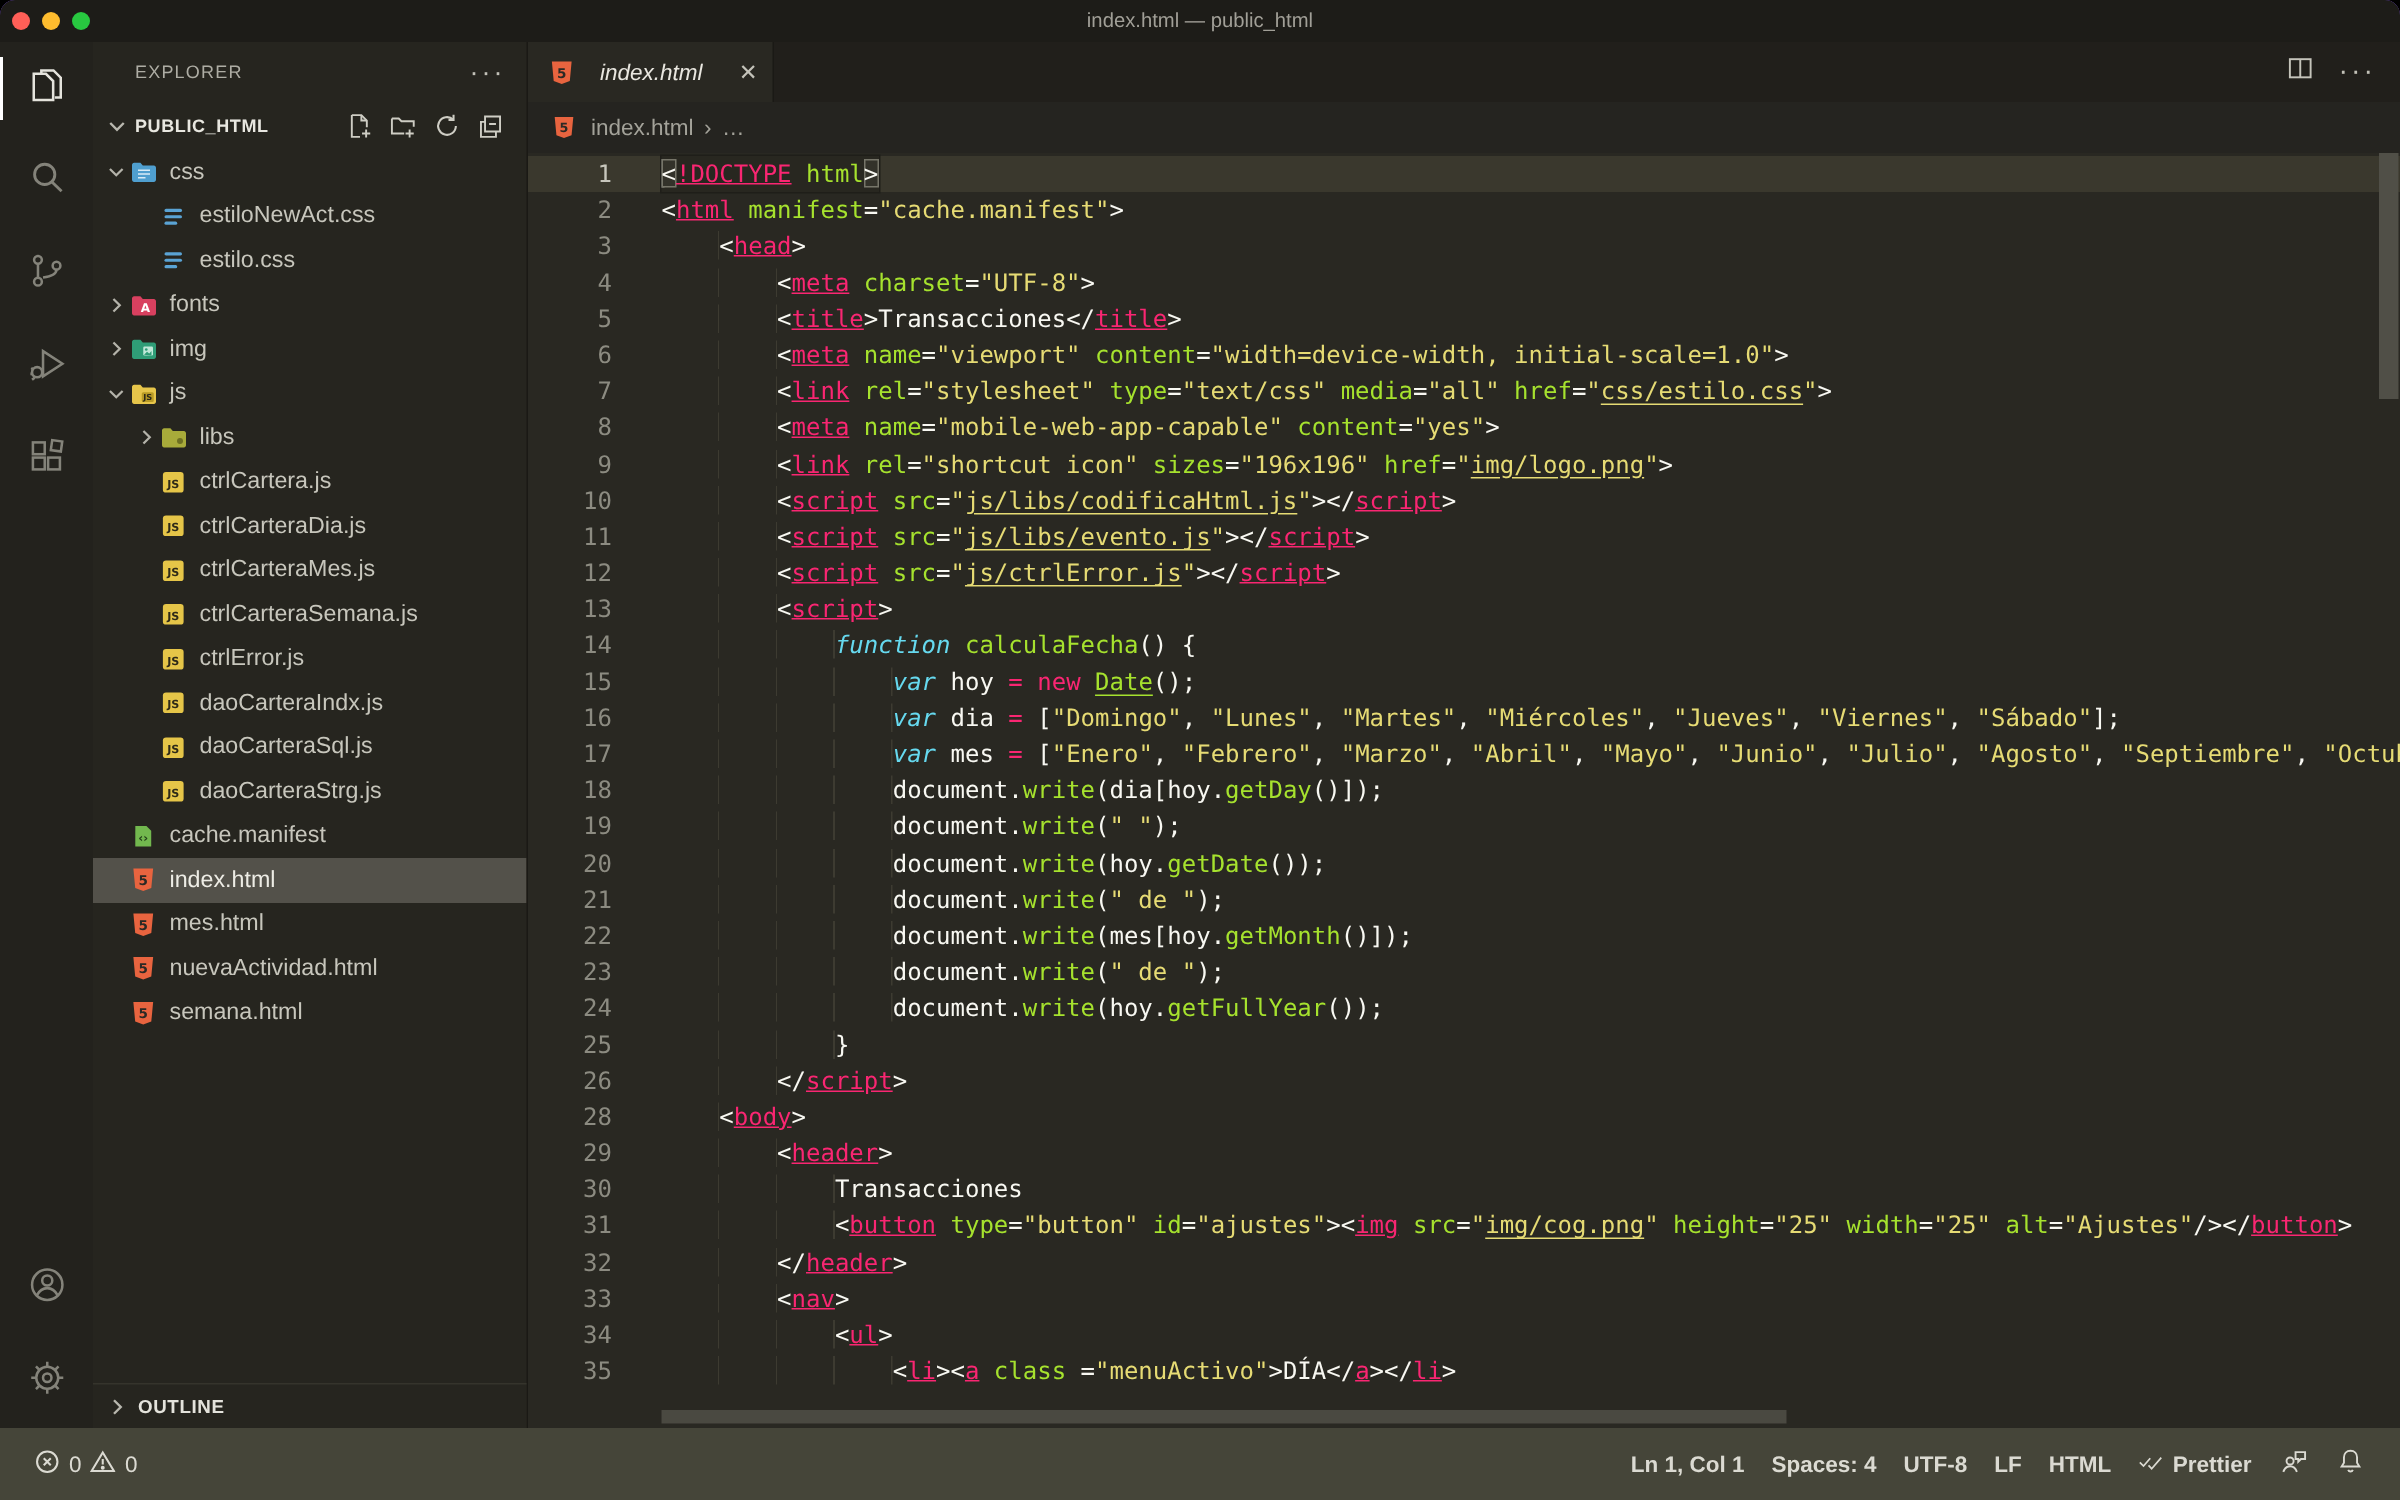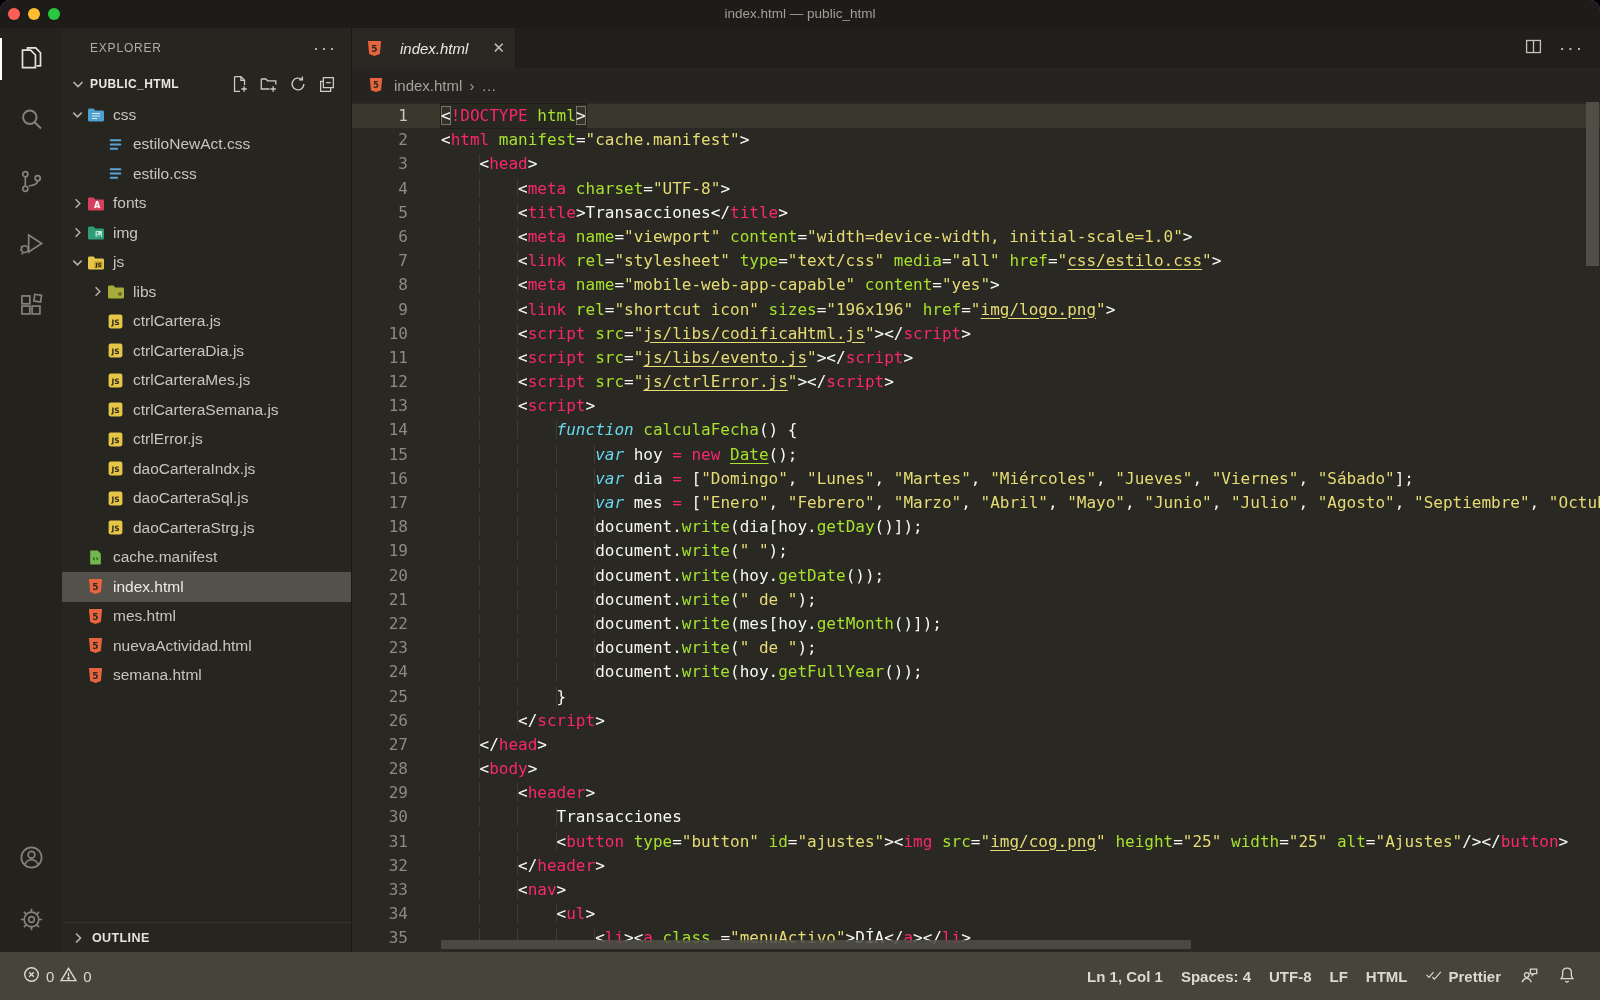--- a/index.html
+++ b/index.html
@@ -62,21 +62,21 @@
   .codearea { flex:1; position:relative; overflow:hidden; padding-top:2px; }
   .cline { height:24.2px; line-height:24.2px; display:flex; font-family:"DejaVu Sans Mono","Liberation Mono",monospace; font-size:16px; white-space:pre; }
   .cline.active { background:#3a382d; }
   .ln { width:56px; flex:none; text-align:right; color:#8c8b81; user-select:none; }
   .cline.active .ln { color:#c7c6bc; }
   .ctext { margin-left:33px; }
   .cinner { display:inline-block; }
   .cline.active .cinner { background:#282720; box-shadow:0 0 0 1px #1f1e19; }
   .tk-p { color:#f8f8f2; }
   .tk-w { color:#f8f8f2; }
-  .tk-t { color:#f92672; }
+  .tk-t { color:#f92672;text-decoration:underline; }
   .tk-a { color:#a6e22e; }
   .tk-s { color:#e6db74; }
   .tk-u { color:#e6db74; text-decoration:underline; text-underline-offset:3px; }
   .tk-k { color:#66d9ef; font-style:italic; }
   .tk-f { color:#a6e22e; }
   .tk-g { color:#a6e22e; text-decoration:underline; text-underline-offset:3px; }
   .tk-o { color:#f92672; }
   .tk-b { color:#f8f8f2; box-shadow:inset 0 0 0 1px #767569; background:#33322a; }
   .tk-i { background-image:repeating-linear-gradient(90deg, transparent 0, transparent calc(4ch - 1px), #3d3b31 calc(4ch - 1px), #3d3b31 4ch); }
   .cursor { display:inline-block; width:2px; height:19px; background:#eceae2; vertical-align:-4px; margin-right:-2px; }
@@ -486,21 +486,20 @@
             <div class="cline"><span class="ln">17</span><span class="ctext"><span class="cinner"><span class="tk-i">                </span><span class="tk-k">var</span><span class="tk-w"> mes </span><span class="tk-o">=</span><span class="tk-w"> </span><span class="tk-p">[</span><span class="tk-s">"Enero"</span><span class="tk-p">, </span><span class="tk-s">"Febrero"</span><span class="tk-p">, </span><span class="tk-s">"Marzo"</span><span class="tk-p">, </span><span class="tk-s">"Abril"</span><span class="tk-p">, </span><span class="tk-s">"Mayo"</span><span class="tk-p">, </span><span class="tk-s">"Junio"</span><span class="tk-p">, </span><span class="tk-s">"Julio"</span><span class="tk-p">, </span><span class="tk-s">"Agosto"</span><span class="tk-p">, </span><span class="tk-s">"Septiembre"</span><span class="tk-p">, </span><span class="tk-s">"Octubre"</span></span></span></div>
             <div class="cline"><span class="ln">18</span><span class="ctext"><span class="cinner"><span class="tk-i">                </span><span class="tk-w">document</span><span class="tk-p">.</span><span class="tk-f">write</span><span class="tk-p">(</span><span class="tk-w">dia</span><span class="tk-p">[</span><span class="tk-w">hoy</span><span class="tk-p">.</span><span class="tk-f">getDay</span><span class="tk-p">()]);</span></span></span></div>
             <div class="cline"><span class="ln">19</span><span class="ctext"><span class="cinner"><span class="tk-i">                </span><span class="tk-w">document</span><span class="tk-p">.</span><span class="tk-f">write</span><span class="tk-p">(</span><span class="tk-s">" "</span><span class="tk-p">);</span></span></span></div>
             <div class="cline"><span class="ln">20</span><span class="ctext"><span class="cinner"><span class="tk-i">                </span><span class="tk-w">document</span><span class="tk-p">.</span><span class="tk-f">write</span><span class="tk-p">(</span><span class="tk-w">hoy</span><span class="tk-p">.</span><span class="tk-f">getDate</span><span class="tk-p">());</span></span></span></div>
             <div class="cline"><span class="ln">21</span><span class="ctext"><span class="cinner"><span class="tk-i">                </span><span class="tk-w">document</span><span class="tk-p">.</span><span class="tk-f">write</span><span class="tk-p">(</span><span class="tk-s">" de "</span><span class="tk-p">);</span></span></span></div>
             <div class="cline"><span class="ln">22</span><span class="ctext"><span class="cinner"><span class="tk-i">                </span><span class="tk-w">document</span><span class="tk-p">.</span><span class="tk-f">write</span><span class="tk-p">(</span><span class="tk-w">mes</span><span class="tk-p">[</span><span class="tk-w">hoy</span><span class="tk-p">.</span><span class="tk-f">getMonth</span><span class="tk-p">()]);</span></span></span></div>
             <div class="cline"><span class="ln">23</span><span class="ctext"><span class="cinner"><span class="tk-i">                </span><span class="tk-w">document</span><span class="tk-p">.</span><span class="tk-f">write</span><span class="tk-p">(</span><span class="tk-s">" de "</span><span class="tk-p">);</span></span></span></div>
             <div class="cline"><span class="ln">24</span><span class="ctext"><span class="cinner"><span class="tk-i">                </span><span class="tk-w">document</span><span class="tk-p">.</span><span class="tk-f">write</span><span class="tk-p">(</span><span class="tk-w">hoy</span><span class="tk-p">.</span><span class="tk-f">getFullYear</span><span class="tk-p">());</span></span></span></div>
             <div class="cline"><span class="ln">25</span><span class="ctext"><span class="cinner"><span class="tk-i">            </span><span class="tk-p">}</span></span></span></div>
             <div class="cline"><span class="ln">26</span><span class="ctext"><span class="cinner"><span class="tk-i">        </span><span class="tk-p">&lt;/</span><span class="tk-t">script</span><span class="tk-p">&gt;</span></span></span></div>
-            <div class="cline"><span class="ln">27</span><span class="ctext"><span class="cinner"><span class="tk-i">    </span><span class="tk-p">&lt;/</span><span class="tk-t">head</span><span class="tk-p">&gt;</span></span></span></div>
             <div class="cline"><span class="ln">28</span><span class="ctext"><span class="cinner"><span class="tk-i">    </span><span class="tk-p">&lt;</span><span class="tk-t">body</span><span class="tk-p">&gt;</span></span></span></div>
             <div class="cline"><span class="ln">29</span><span class="ctext"><span class="cinner"><span class="tk-i">        </span><span class="tk-p">&lt;</span><span class="tk-t">header</span><span class="tk-p">&gt;</span></span></span></div>
             <div class="cline"><span class="ln">30</span><span class="ctext"><span class="cinner"><span class="tk-i">            </span><span class="tk-w">Transacciones</span></span></span></div>
             <div class="cline"><span class="ln">31</span><span class="ctext"><span class="cinner"><span class="tk-i">            </span><span class="tk-p">&lt;</span><span class="tk-t">button</span><span class="tk-a"> type</span><span class="tk-p">=</span><span class="tk-s">"button"</span><span class="tk-a"> id</span><span class="tk-p">=</span><span class="tk-s">"ajustes"</span><span class="tk-p">&gt;&lt;</span><span class="tk-t">img</span><span class="tk-a"> src</span><span class="tk-p">=</span><span class="tk-s">"</span><span class="tk-u">img/cog.png</span><span class="tk-s">"</span><span class="tk-a"> height</span><span class="tk-p">=</span><span class="tk-s">"25"</span><span class="tk-a"> width</span><span class="tk-p">=</span><span class="tk-s">"25"</span><span class="tk-a"> alt</span><span class="tk-p">=</span><span class="tk-s">"Ajustes"</span><span class="tk-p">/&gt;&lt;/</span><span class="tk-t">button</span><span class="tk-p">&gt;</span></span></span></div>
             <div class="cline"><span class="ln">32</span><span class="ctext"><span class="cinner"><span class="tk-i">        </span><span class="tk-p">&lt;/</span><span class="tk-t">header</span><span class="tk-p">&gt;</span></span></span></div>
             <div class="cline"><span class="ln">33</span><span class="ctext"><span class="cinner"><span class="tk-i">        </span><span class="tk-p">&lt;</span><span class="tk-t">nav</span><span class="tk-p">&gt;</span></span></span></div>
             <div class="cline"><span class="ln">34</span><span class="ctext"><span class="cinner"><span class="tk-i">            </span><span class="tk-p">&lt;</span><span class="tk-t">ul</span><span class="tk-p">&gt;</span></span></span></div>
             <div class="cline"><span class="ln">35</span><span class="ctext"><span class="cinner"><span class="tk-i">                </span><span class="tk-p">&lt;</span><span class="tk-t">li</span><span class="tk-p">&gt;&lt;</span><span class="tk-t">a</span><span class="tk-a"> class </span><span class="tk-p">=</span><span class="tk-s">"menuActivo"</span><span class="tk-p">&gt;</span><span class="tk-w">DÍA</span><span class="tk-p">&lt;/</span><span class="tk-t">a</span><span class="tk-p">&gt;&lt;/</span><span class="tk-t">li</span><span class="tk-p">&gt;</span></span></span></div>
           </div>
         <div class="vscroll"></div>

